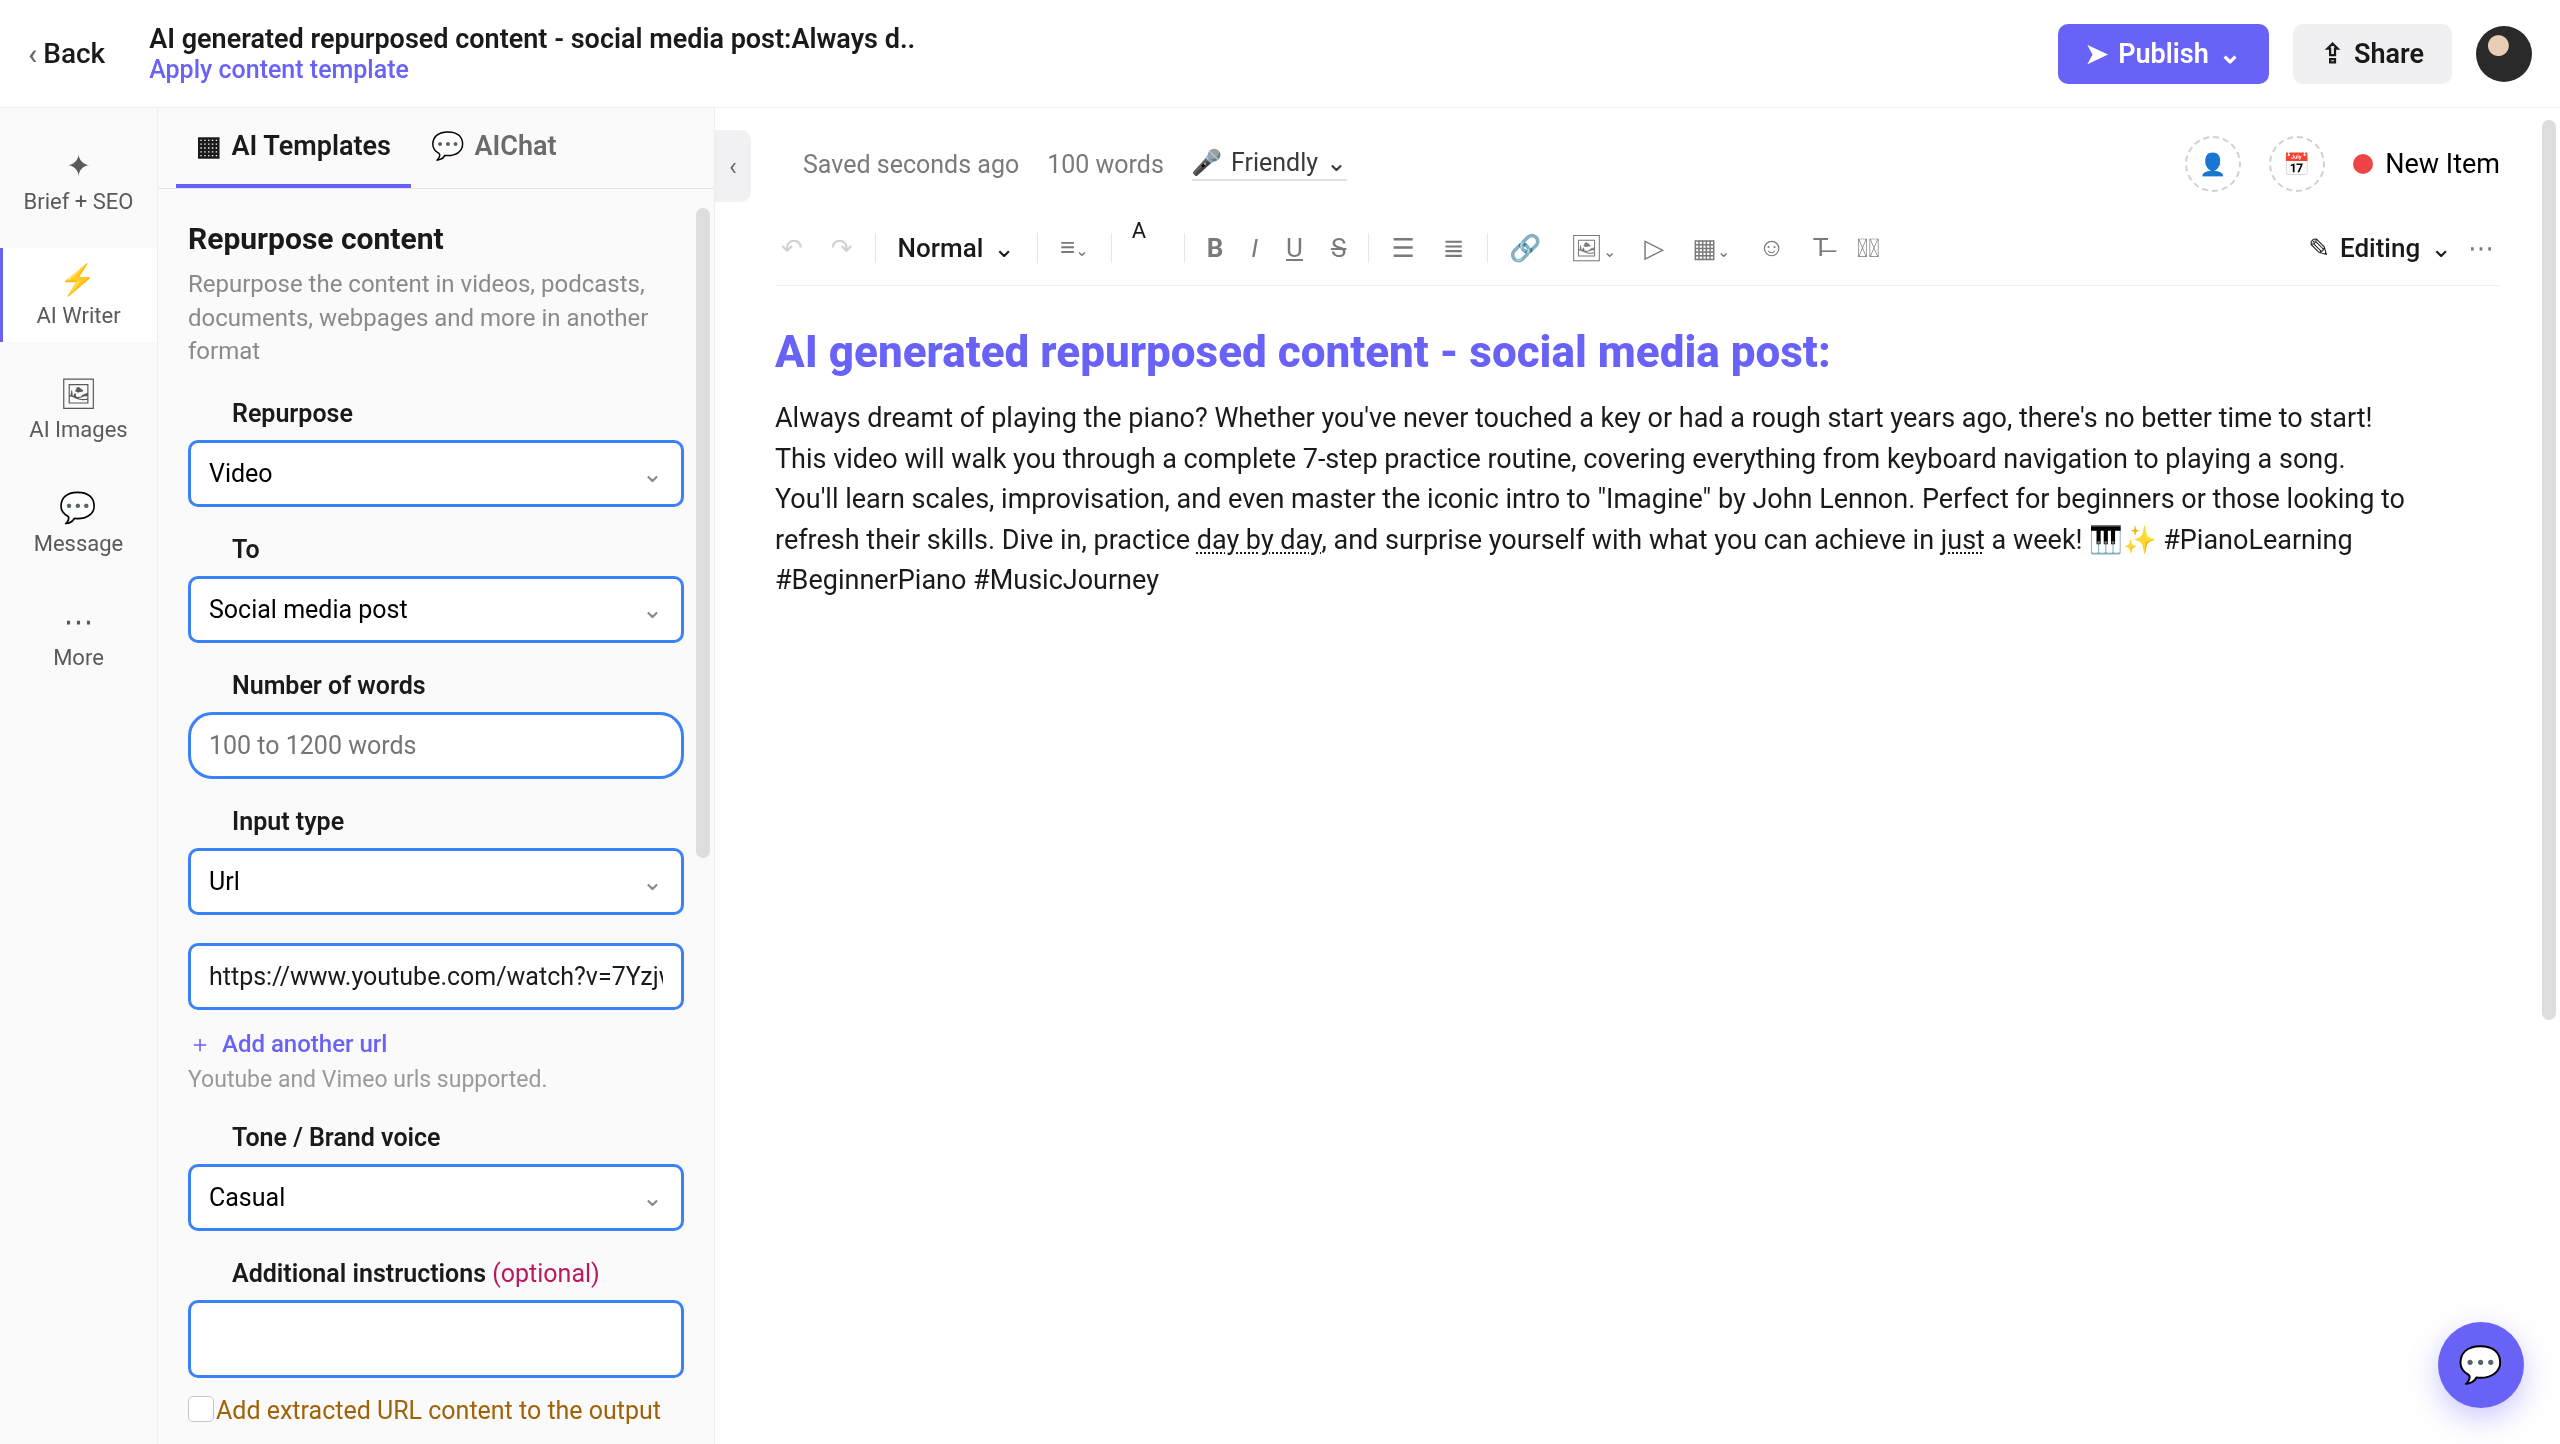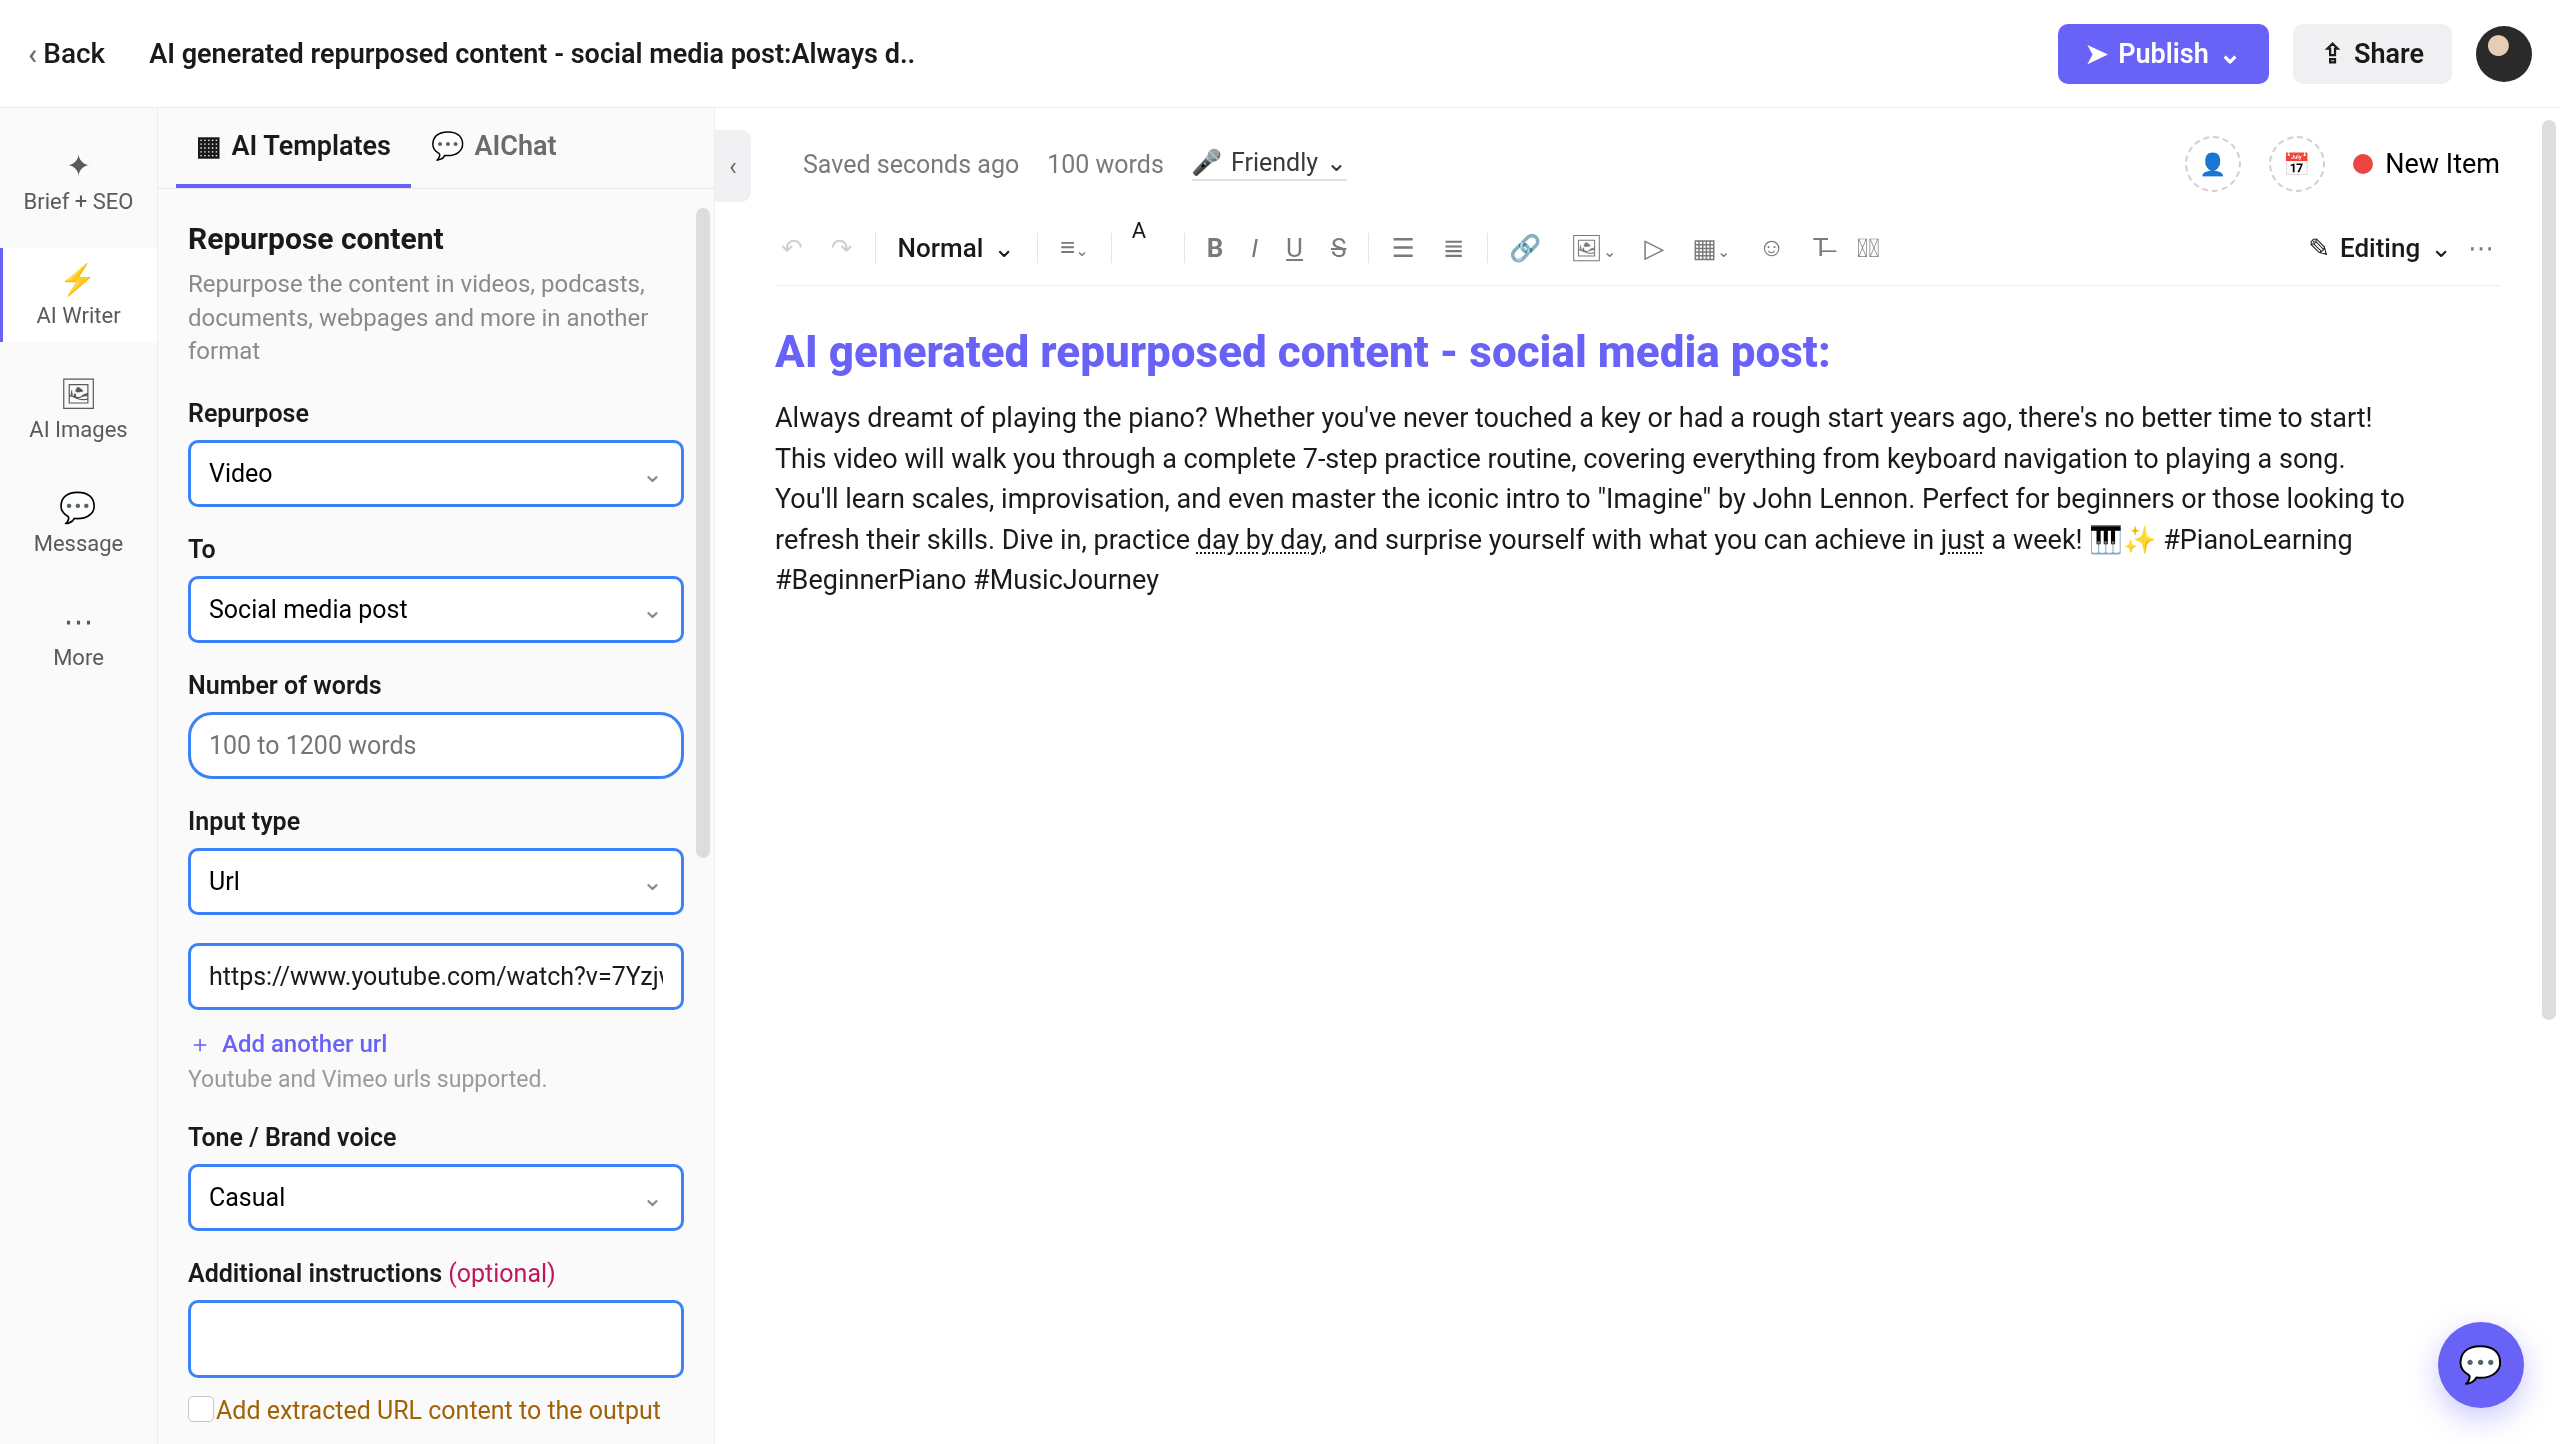--- a/index.html
+++ b/index.html
@@ -29,21 +29,21 @@
 
 
 .side-panel { width: 557px; background: #fafafa; border-right: 1px solid #eee; display: flex; flex-direction: column; position: relative; }
 .panel-tabs { display: flex; border-bottom: 1px solid #e5e5e7; padding: 0 18px; }
 .panel-tab { display: flex; align-items: center; gap: 10px; padding: 22px 20px; font-size: 27px; font-weight: 600; color: #6b6b6b; cursor: pointer; border-bottom: 4px solid transparent; }
 .panel-tab.active { color: #1a1a1a; border-bottom-color: #6962f7; }
 .panel-body { padding: 32px 30px 24px 30px; overflow-y: auto; flex: 1; }
 .panel-scrollbar { position: absolute; right: 4px; top: 100px; width: 14px; height: 650px; background: #ddd; border-radius: 7px; }
 .panel-h2 { font-size: 30px; font-weight: 700; color: #1a1a1a; margin-bottom: 12px; }
 .panel-desc { font-size: 24px; color: #8a8a8a; line-height: 1.4; margin-bottom: 30px; }
-.field-label { font-size: 25px; font-weight: 600; color: #1a1a1a; margin-bottom: 12px; display: block; }
+.field-label { font-size: 25px; font-weight: 600; color: #1a1a1a; margin-bottom: 12px; display: block; margin-left: 44px; }
 .field-label .optional { font-weight: 400; color: #be185d; }
 .select, .text-input, .textarea { width: 100%; border: 3px solid #3b82f6; border-radius: 10px; padding: 16px 18px; font-size: 25px; background: #fff; display: flex; align-items: center; justify-content: space-between; cursor: pointer; margin-bottom: 28px; }
 .select .chev { color: #8a8a8a; }
 .text-input { cursor: text; color: #1a1a1a; }
 .text-input.placeholder { color: #a0a0a0; border-radius: 24px; }
 .textarea { height: 78px; margin-bottom: 18px; resize: none; }
 .add-url-link { display: flex; align-items: center; gap: 10px; color: #6962f7; font-size: 24px; font-weight: 500; cursor: pointer; margin-top: -10px; margin-bottom: 6px; }
 .support-text { font-size: 23px; color: #9a9a9a; margin-bottom: 30px; }
 .checkbox-row { display: flex; align-items: flex-start; gap: 2px; font-size: 25px; color: #a16207; cursor: pointer; }
 .checkbox-box { width: 26px; height: 26px; border: 1px solid #c5c5cb; border-radius: 5px; background: #fff; }
@@ -83,20 +83,21 @@
 </head>
 <body>
 
 <div class="header">
   <div class="back-link">
     <span class="back-chevron">‹</span>
     <span>Back</span>
   </div>
   <div class="header-center">
     <div class="header-title">AI generated repurposed content - social media post:Always d..</div>
+    <div class="header-subtitle">Apply content template</div>
   </div>
   <div class="header-actions">
     <button class="publish-btn">
       <span>➤</span>
       <span>Publish</span>
       <span>⌄</span>
     </button>
     <button class="share-btn">
       <span>⇪</span>
       <span>Share</span>

